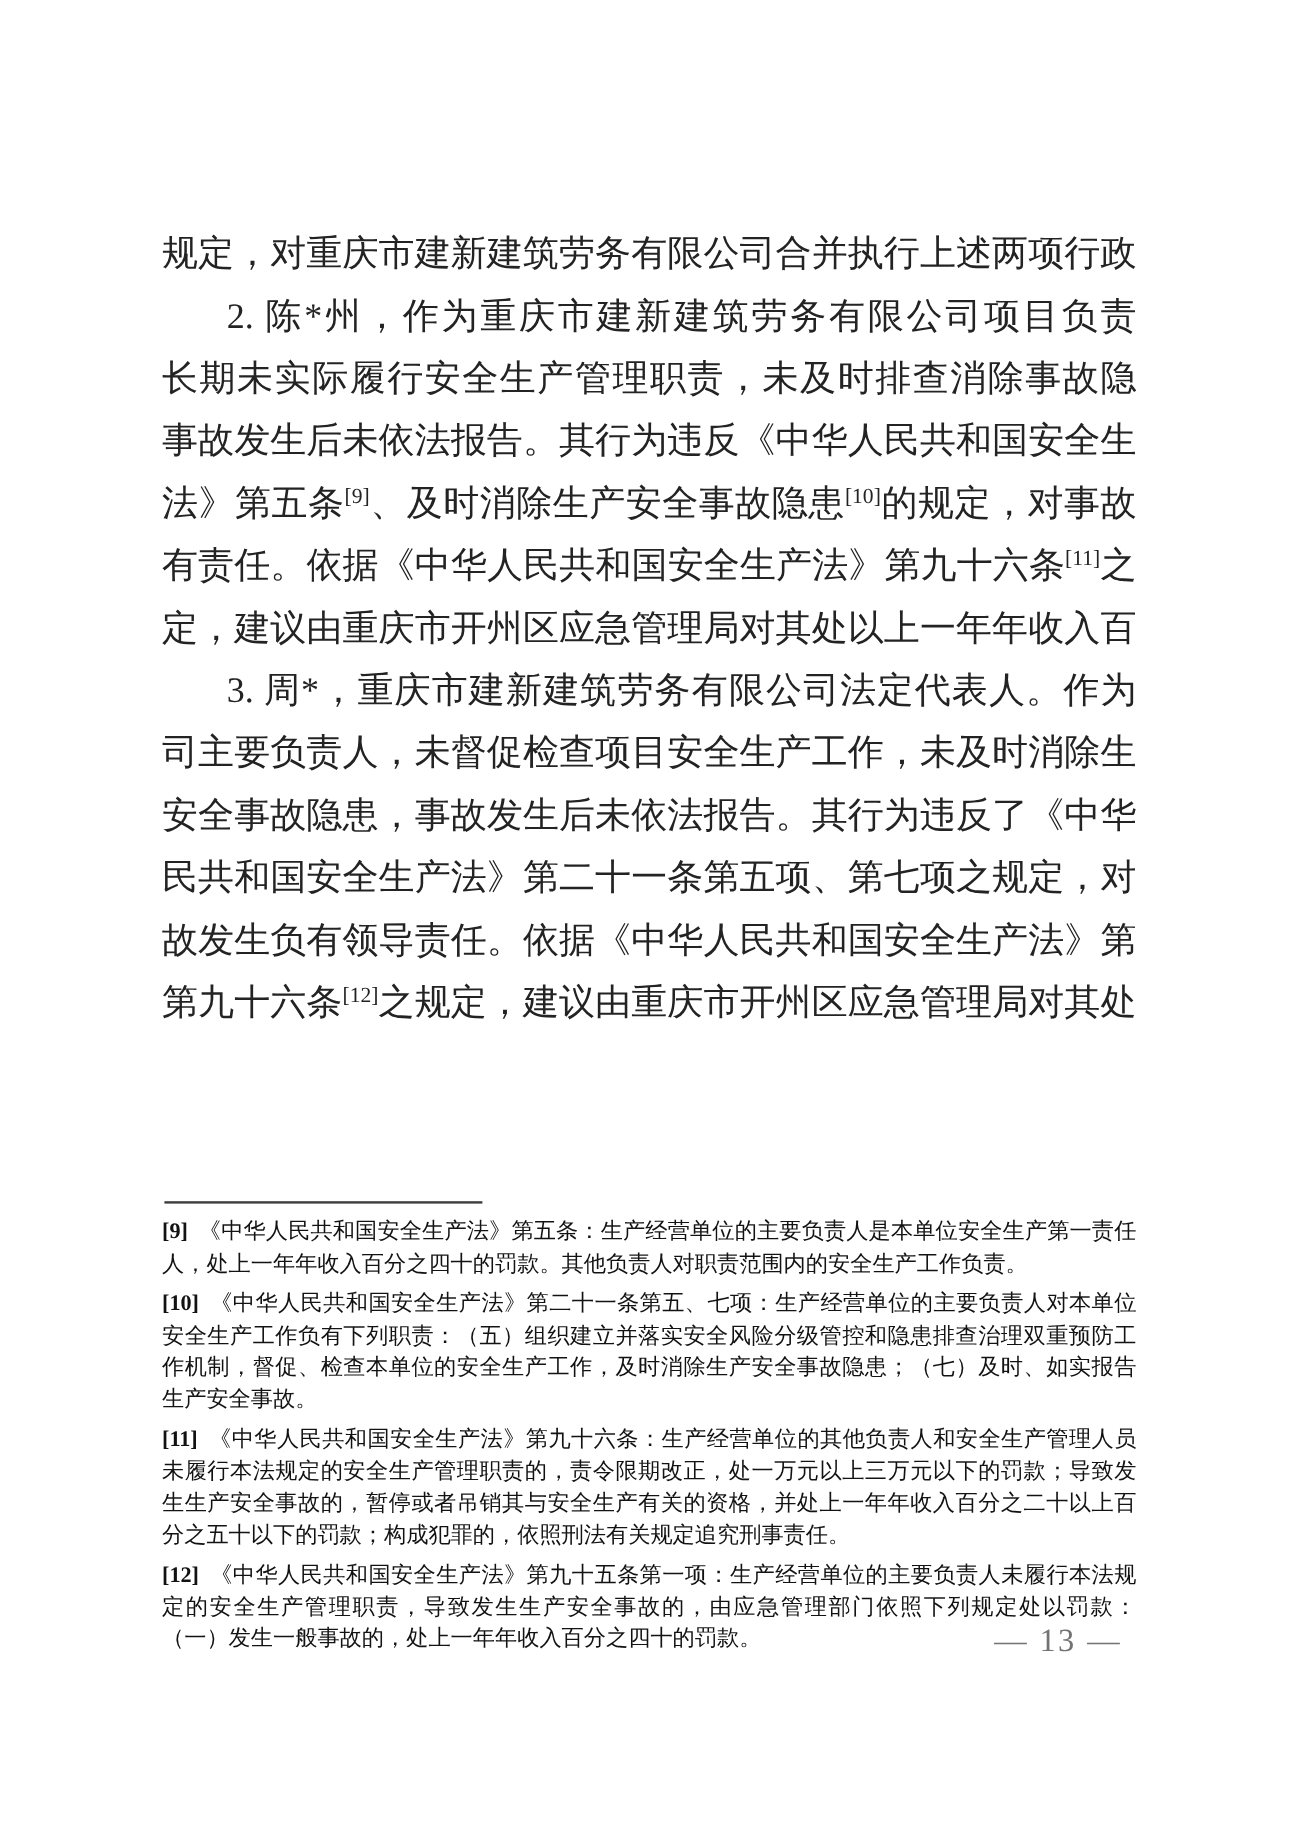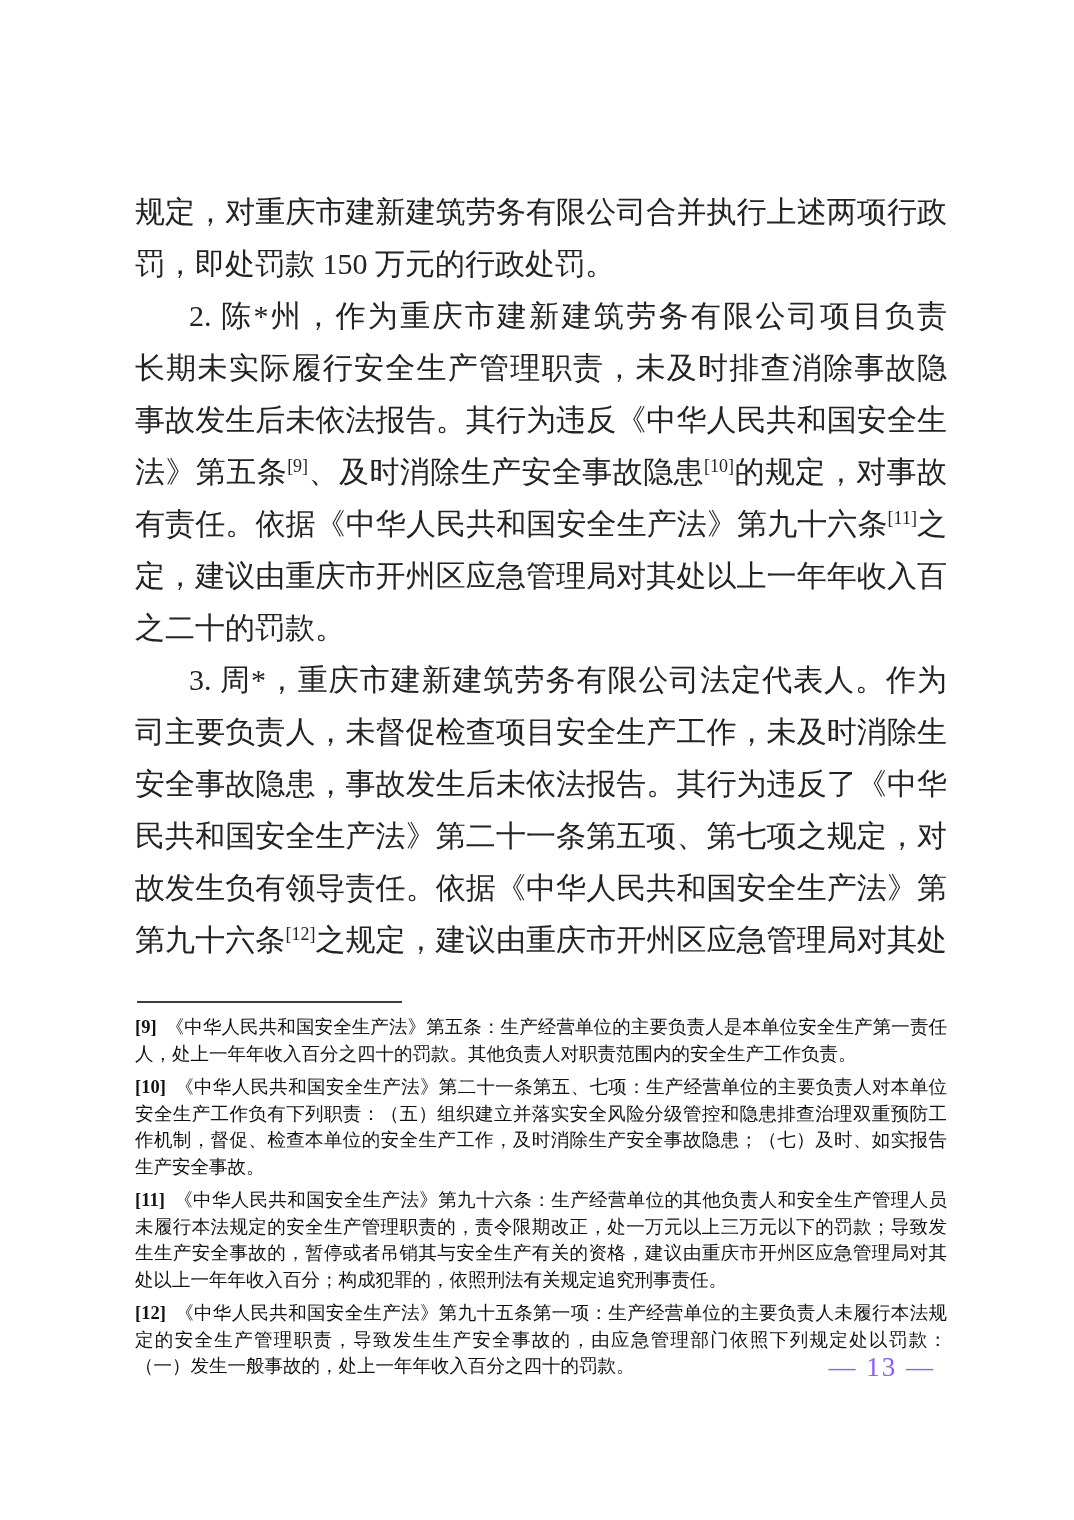--- a/index.html
+++ b/index.html
@@ -73,55 +73,53 @@
   .footnote-marker {
     font-weight: bold;
     padding-right: 9px;
   }
   
   .page-footer {
     position: absolute;
     top: 1352px;
     right: 139px;
     font-size: 27px;
-    color: #8b5cf6;
+    color: #737373;
     letter-spacing: 2px;
     white-space: nowrap;
     font-family: Liberation Serif, serif;
   }
 </style>
 </head>
 <body>
 
 <div class="page">
 
   <main class="body-text" id="body-lines">
       <div class="body-line"><span class="seg">规定，对重庆市建新建筑劳务有限公司合并执行上述两项行政处</span></div>
-      <div class="body-line para-end"><span class="seg">罚，即处罚款 150 万元的行政处罚。</span></div>
       <div class="body-line indent"><span class="seg">2. 陈*州，作为重庆市建新建筑劳务有限公司项目负责人，</span></div>
       <div class="body-line"><span class="seg">长期未实际履行安全生产管理职责，未及时排查消除事故隐患，</span></div>
       <div class="body-line"><span class="seg">事故发生后未依法报告。其行为违反《中华人民共和国安全生产</span></div>
       <div class="body-line"><span class="seg">法》第五条</span><span class="fn-ref">[9]</span><span class="seg">、及时消除生产安全事故隐患</span><span class="fn-ref">[10]</span><span class="seg">的规定，对事故负</span></div>
       <div class="body-line"><span class="seg">有责任。依据《中华人民共和国安全生产法》第九十六条</span><span class="fn-ref">[11]</span><span class="seg">之规</span></div>
       <div class="body-line"><span class="seg">定，建议由重庆市开州区应急管理局对其处以上一年年收入百分</span></div>
-      <div class="body-line para-end"><span class="seg">之二十的罚款。</span></div>
       <div class="body-line indent"><span class="seg">3. 周*，重庆市建新建筑劳务有限公司法定代表人。作为公</span></div>
       <div class="body-line"><span class="seg">司主要负责人，未督促检查项目安全生产工作，未及时消除生产</span></div>
       <div class="body-line"><span class="seg">安全事故隐患，事故发生后未依法报告。其行为违反了《中华人</span></div>
       <div class="body-line"><span class="seg">民共和国安全生产法》第二十一条第五项、第七项之规定，对事</span></div>
       <div class="body-line"><span class="seg">故发生负有领导责任。依据《中华人民共和国安全生产法》第九</span></div>
       <div class="body-line"><span class="seg">第九十六条</span><span class="fn-ref">[12]</span><span class="seg">之规定，建议由重庆市开州区应急管理局对其处</span></div>
     </main>
 
   <div class="footnote-separator"></div>
 
   <section class="footnotes" id="footnote-list">
       <div class="footnote-item"><span class="footnote-marker">[9]</span><span class="footnote-text">《中华人民共和国安全生产法》第五条：生产经营单位的主要负责人是本单位安全生产第一责任人，处上一年年收入百分之四十的罚款。其他负责人对职责范围内的安全生产工作负责。</span></div>
       <div class="footnote-item"><span class="footnote-marker">[10]</span><span class="footnote-text">《中华人民共和国安全生产法》第二十一条第五、七项：生产经营单位的主要负责人对本单位安全生产工作负有下列职责：（五）组织建立并落实安全风险分级管控和隐患排查治理双重预防工作机制，督促、检查本单位的安全生产工作，及时消除生产安全事故隐患；（七）及时、如实报告生产安全事故。</span></div>
-      <div class="footnote-item"><span class="footnote-marker">[11]</span><span class="footnote-text">《中华人民共和国安全生产法》第九十六条：生产经营单位的其他负责人和安全生产管理人员未履行本法规定的安全生产管理职责的，责令限期改正，处一万元以上三万元以下的罚款；导致发生生产安全事故的，暂停或者吊销其与安全生产有关的资格，建议由重庆市开州区应急管理局对其处以上一年年收入百分；构成犯罪的，依照刑法有关规定追究刑事责任。</span></div>
+      <div class="footnote-item"><span class="footnote-marker">[11]</span><span class="footnote-text">《中华人民共和国安全生产法》第九十六条：生产经营单位的其他负责人和安全生产管理人员未履行本法规定的安全生产管理职责的，责令限期改正，处一万元以上三万元以下的罚款；导致发生生产安全事故的，暂停或者吊销其与安全生产有关的资格，并处上一年年收入百分之二十以上百分之五十以下的罚款；构成犯罪的，依照刑法有关规定追究刑事责任。</span></div>
       <div class="footnote-item"><span class="footnote-marker">[12]</span><span class="footnote-text">《中华人民共和国安全生产法》第九十五条第一项：生产经营单位的主要负责人未履行本法规定的安全生产管理职责，导致发生生产安全事故的，由应急管理部门依照下列规定处以罚款：（一）发生一般事故的，处上一年年收入百分之四十的罚款。</span></div>
     </section>
 
   <footer class="page-footer">
     <span>— 13 —</span>
   </footer>
 
 </div>
 
 </body></html>

